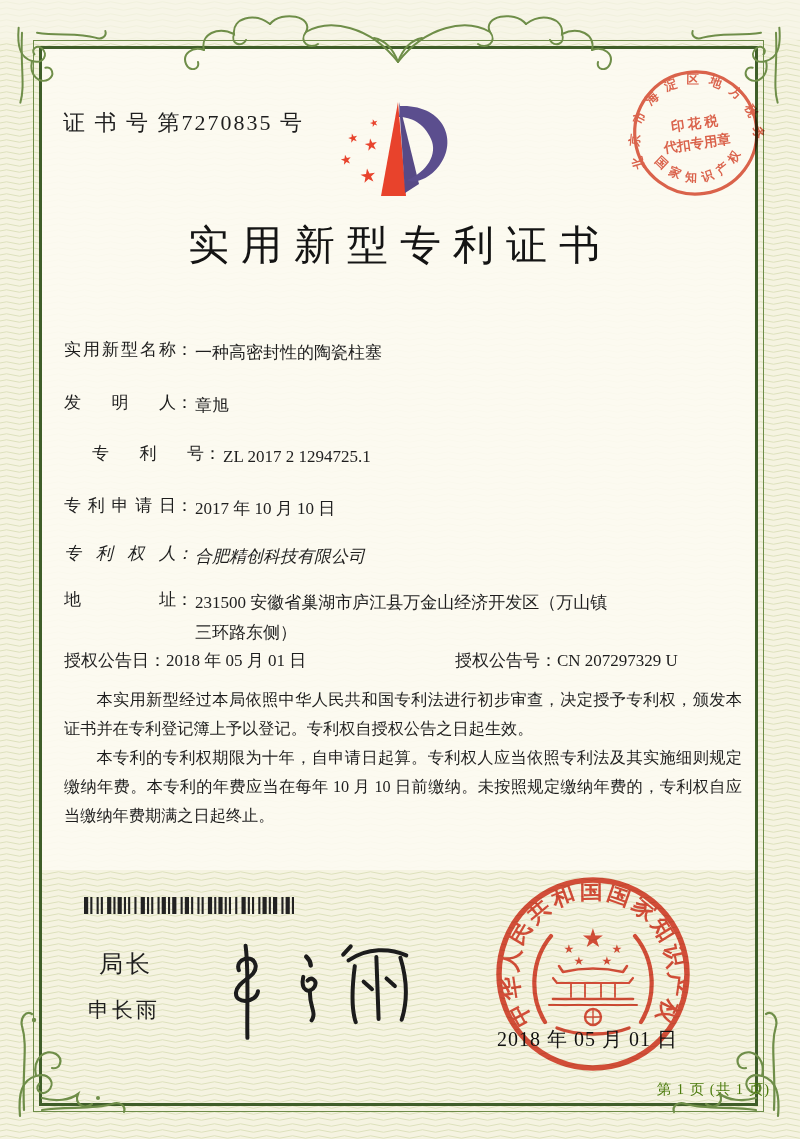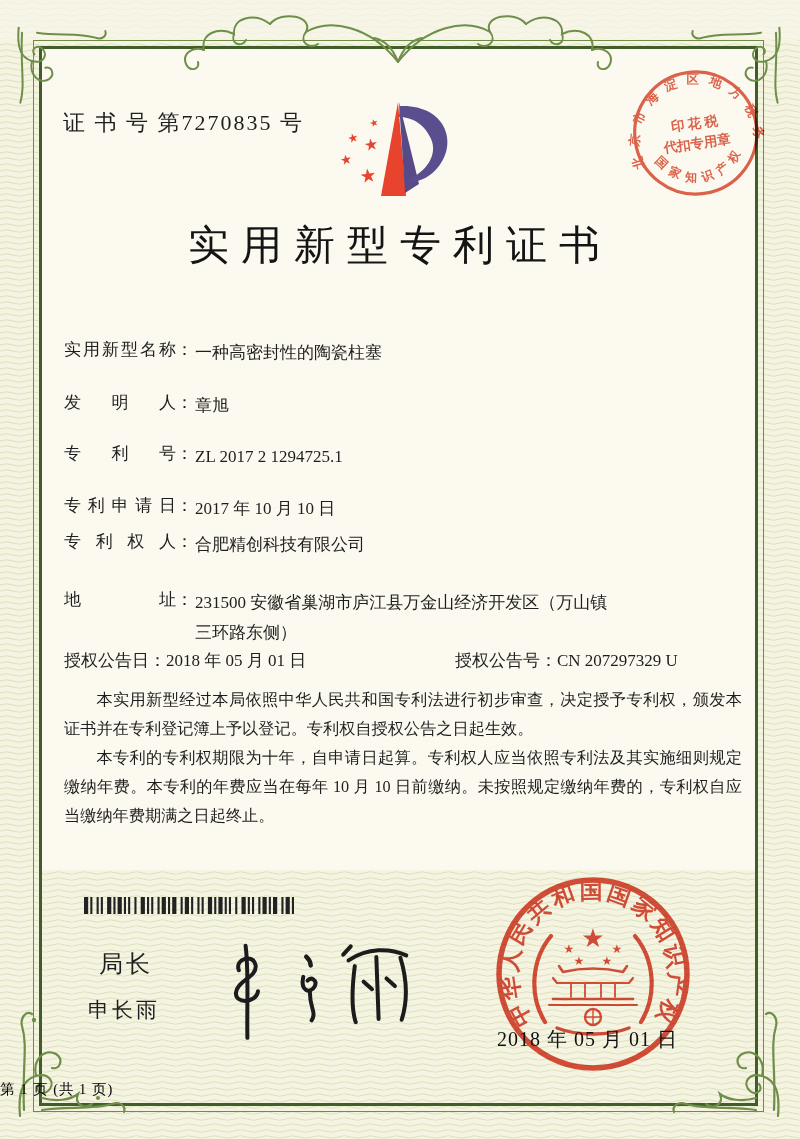--- a/index.html
+++ b/index.html
@@ -35,22 +35,22 @@
   
   .barcode{position:absolute;left:84px;top:897px;z-index:5;}
   .sig-title{position:absolute;left:88px;top:948px;font-size:24px;letter-spacing:3px;z-index:5;margin-left:11px;}
   .sig-name{position:absolute;left:88px;top:996px;font-size:21px;letter-spacing:3px;z-index:5;}
   .signature{position:absolute;left:212px;top:932px;z-index:6;transform:rotate(-3deg);}
   .seal{position:absolute;left:491px;top:872px;z-index:6;mix-blend-mode:multiply;opacity:.93;}
   .seal-date{position:absolute;left:497px;top:1026px;z-index:7;font-size:20px;
              letter-spacing:1px;color:#111;}
   .tax-stamp{position:absolute;left:620px;top:56px;z-index:6;mix-blend-mode:multiply;
              opacity:.88;transform:rotate(-8deg);}
-  .footer{position:absolute;left:0;right:30px;top:1080px;text-align:left;
-          font-size:14.5px;letter-spacing:1px;color:#000000;z-index:5;}
+  .footer{position:absolute;left:0;right:30px;top:1080px;text-align:right;
+          font-size:14.5px;letter-spacing:1px;color:#4d7c0f;z-index:5;}
 </style>
 </head>
 <body>
 
 <svg id="bg-svg" width="800" height="1139" aria-hidden="true">
   <defs>
     <pattern id="wv" width="26" height="6" patternUnits="userSpaceOnUse">
       <path d="M0,3 Q6.5,0.5 13,3 T26,3" fill="none" stroke="#dde1bc" stroke-width="1"></path>
     </pattern>
   </defs>
@@ -145,23 +145,23 @@
       <text x="34" y="82" font-size="19" transform="rotate(-8 34 82)">★</text>
     </g>
   </svg>
 </div>
 
 <div class="title">实用新型专利证书</div>
 
 <div class="fields">
     <div class="frow" style="top: 0px;"><span class="fl">实用新型名称</span><span class="fc">：</span><span class="fv">一种高密封性的陶瓷柱塞</span></div>
     <div class="frow" style="top: 53px;"><span class="fl">发明人</span><span class="fc">：</span><span class="fv">章旭</span></div>
-    <div class="frow" style="top: 104px;"><span class="fl">专利号</span><span class="fc">：</span><span class="fv">ZL 2017 2 1294725.1</span></div>
+    <div class="frow" style="top: 104px; margin-left: 28px;"><span class="fl">专利号</span><span class="fc">：</span><span class="fv">ZL 2017 2 1294725.1</span></div>
     <div class="frow" style="top: 156px;"><span class="fl">专利申请日</span><span class="fc">：</span><span class="fv">2017 年 10 月 10 日</span></div>
-    <div class="frow" style="top: 192px;"><span class="fl">专利权人</span><span class="fc">：</span><span class="fv">合肥精创科技有限公司</span></div>
+    <div class="frow" style="top: 204px; font-style: italic;"><span class="fl">专利权人</span><span class="fc">：</span><span class="fv">合肥精创科技有限公司</span></div>
     <div class="frow" style="top: 250px;"><span class="fl">地址</span><span class="fc">：</span><span class="fv">231500 安徽省巢湖市庐江县万金山经济开发区（万山镇<span class="l2">三环路东侧）</span></span></div>
     <div class="grant-row"><span>授权公告日</span><span>：</span><span>2018 年 05 月 01 日</span></div>
     <div class="grant-right"><span>授权公告号</span><span>：</span><span>CN 207297329 U</span></div>
   </div>
 
 <div class="paras">
     <p>本实用新型经过本局依照中华人民共和国专利法进行初步审查，决定授予专利权，颁发本证书并在专利登记簿上予以登记。专利权自授权公告之日起生效。</p>
     <p>本专利的专利权期限为十年，自申请日起算。专利权人应当依照专利法及其实施细则规定缴纳年费。本专利的年费应当在每年 10 月 10 日前缴纳。未按照规定缴纳年费的，专利权自应当缴纳年费期满之日起终止。</p>
   </div>
 

